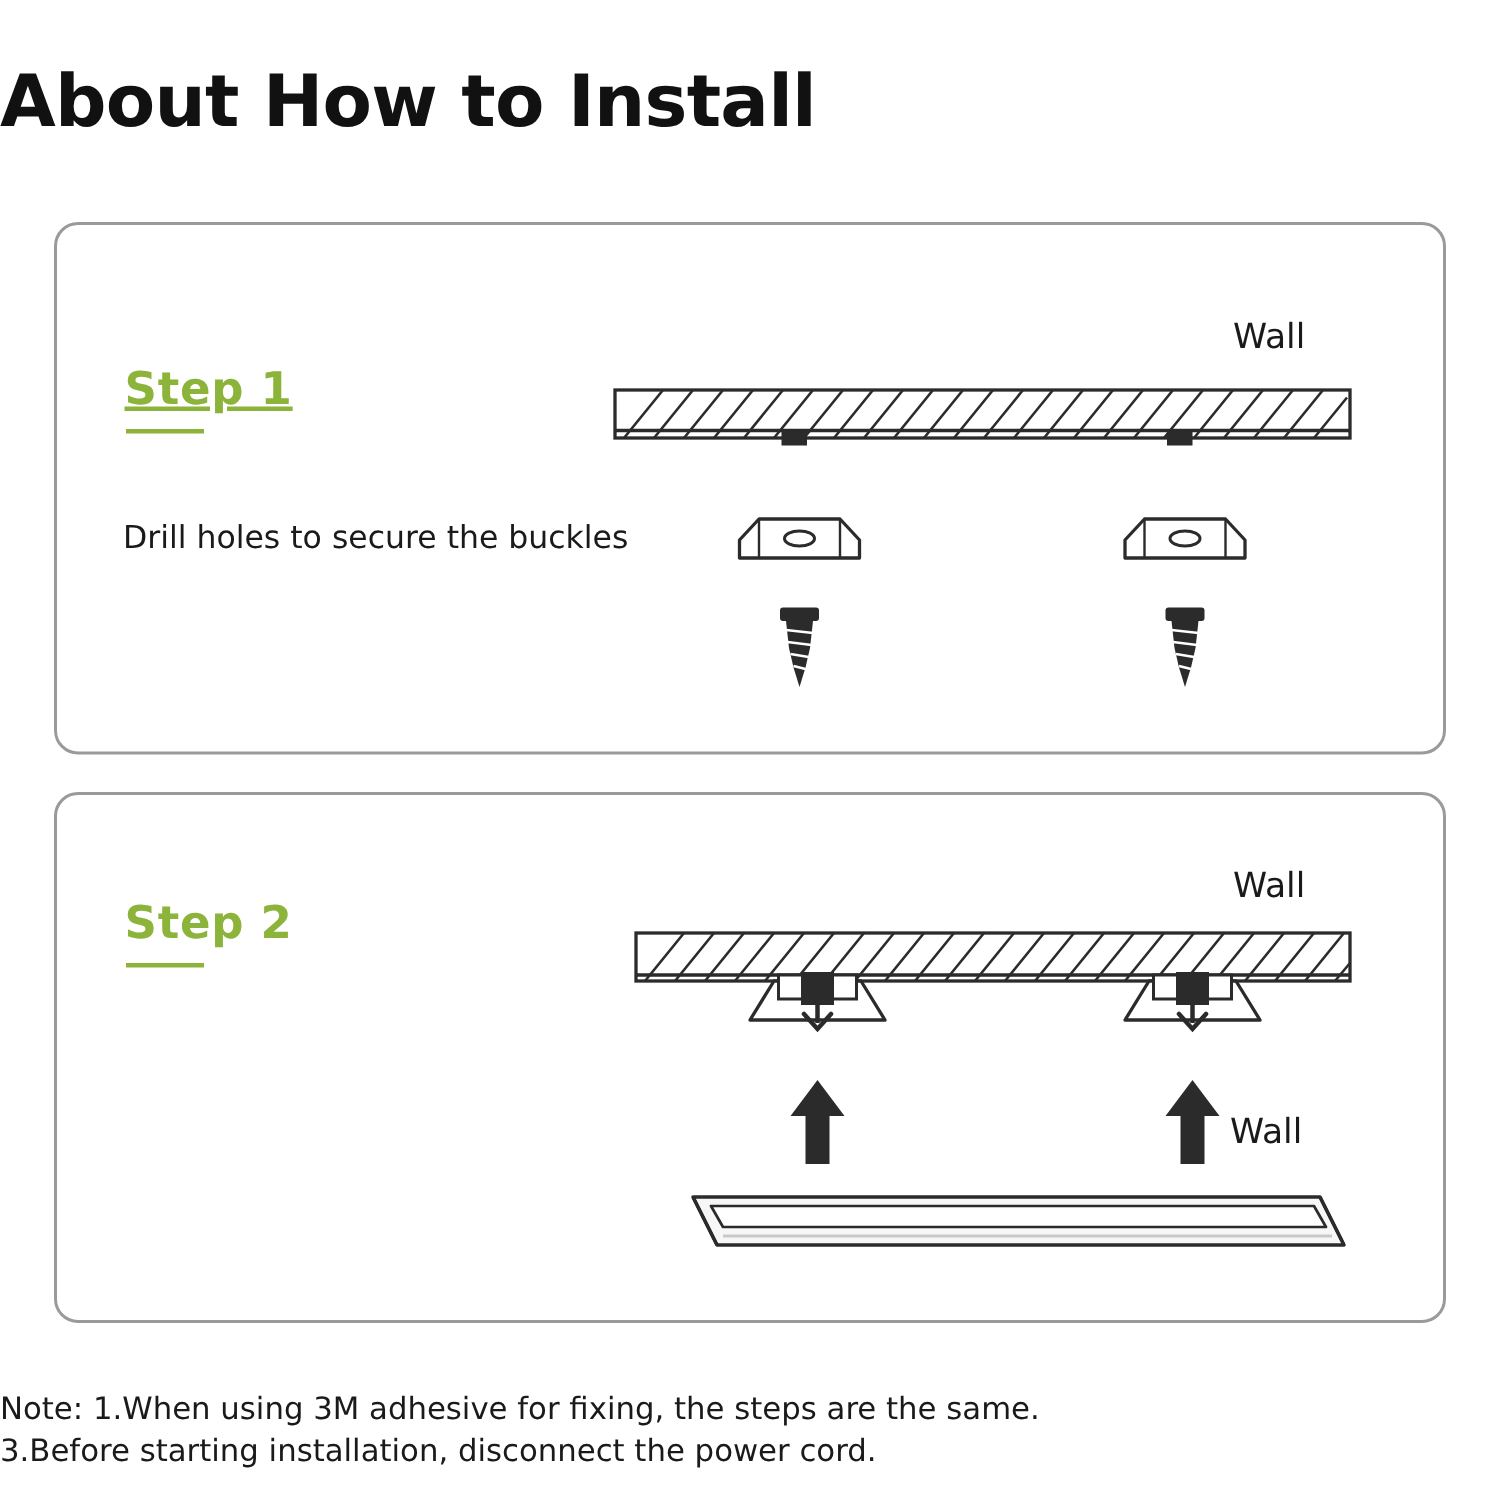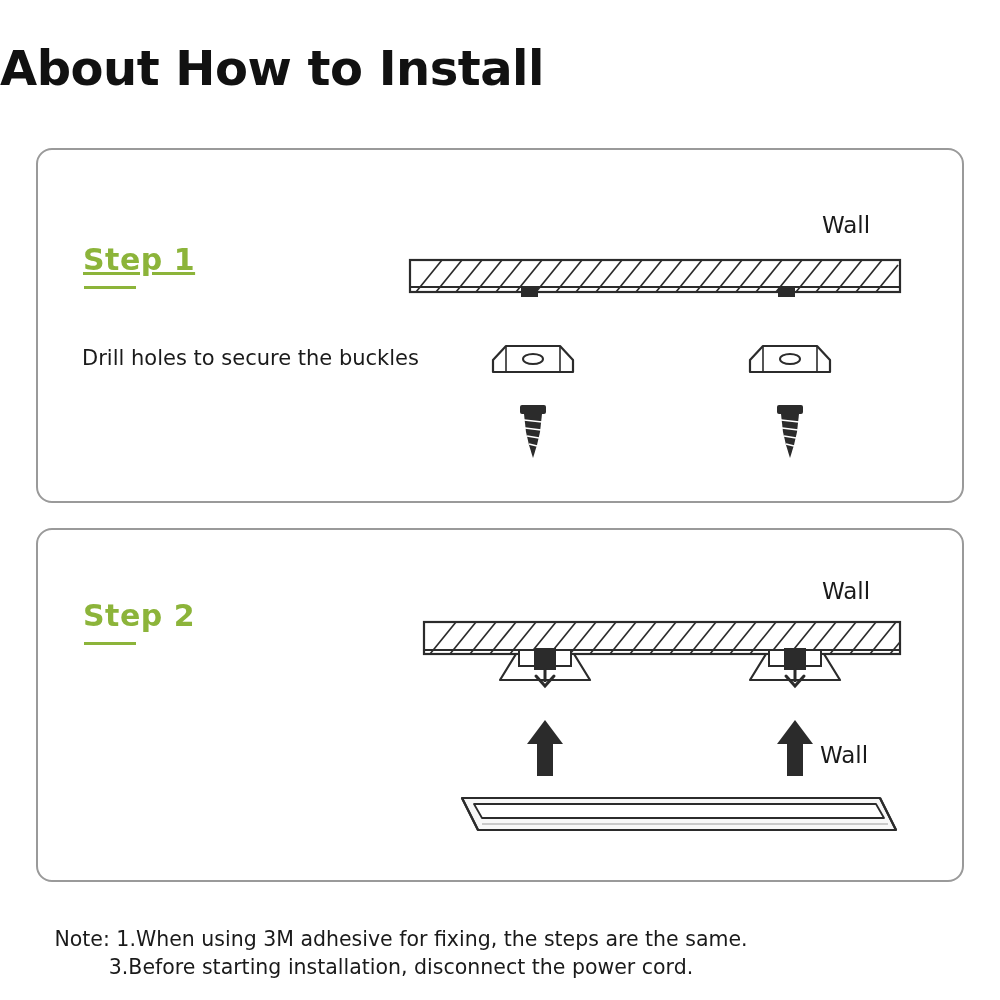--- a/index.html
+++ b/index.html
@@ -77,21 +77,21 @@
     position: absolute;
     top: 0;
     left: 0;
     pointer-events: none;
   }
 
   .note {
     position: absolute;
     left: 0;
     width: 802px;
-    text-align: center;
+    text-align: left;
     font-size: 20.5px;
     line-height: 1.55;
     color: #1a1a1a;
   }
   #note-line1 { top: 924px; }
   #note-line2 { top: 952px; }
 </style>
 </head>
 <body>
 

